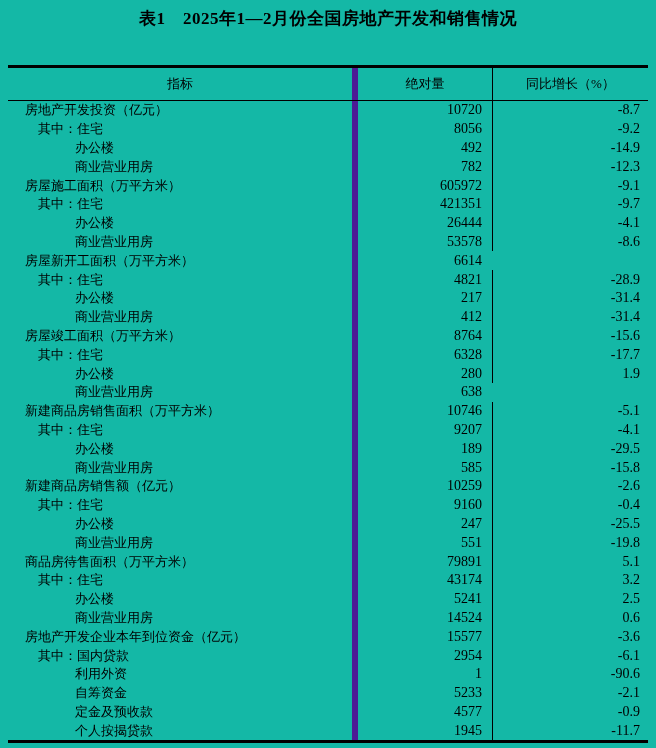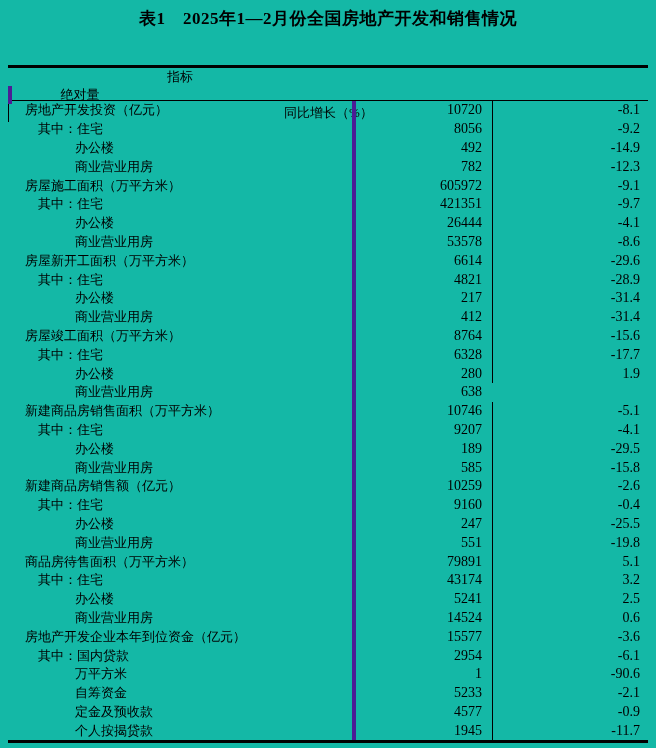--- a/index.html
+++ b/index.html
@@ -33,31 +33,30 @@
     top: 65px;
     width: 640px;
     border-top: 3px solid #000000;
     border-bottom: 3px solid #000000;
     box-sizing: border-box;
   }
   .thead {
     display: flex;
     height: 32px;
     border-bottom: 1px solid #000000;
-    flex-direction: column;
   }
   .hcell {
     display: flex;
     align-items: center;
     justify-content: center;
     font-size: 13px;
     box-sizing: border-box;
   }
   .c1 { width: 344px; box-sizing: border-box; }
-  .c2 { width: 140px; box-sizing: border-box; border-left: 4px solid #4c1d95; }
+  .c2 { width: 140px; box-sizing: border-box; border-left: 6px solid #4c1d95; }
   .c3 { flex: 1;      box-sizing: border-box; border-left: 1px solid #000000; }
   .trow {
     display: flex;
     height: 18.8px;
   }
   .cell {
     display: flex;
     align-items: center;
     overflow: hidden;
     white-space: nowrap;
@@ -85,21 +84,21 @@
   <div class="stat-table">
     <div class="thead">
       <div class="hcell c1">指标</div>
       <div class="hcell c2">绝对量</div>
       <div class="hcell c3">同比增长（%）</div>
     </div>
     <div class="tbody" id="tbody">
   <div class="trow indent-0">
     <div class="cell label c1">房地产开发投资（亿元）</div>
     <div class="cell num c2">10720</div>
-    <div class="cell num c3">-8.1</div>
+    <div class="cell num c3">-8.7</div>
   </div>
 
   <div class="trow indent-1">
     <div class="cell label c1">其中：住宅</div>
     <div class="cell num c2">8056</div>
     <div class="cell num c3">-9.2</div>
   </div>
 
   <div class="trow indent-2">
     <div class="cell label c1">办公楼</div>
@@ -133,21 +132,20 @@
 
   <div class="trow indent-2">
     <div class="cell label c1">商业营业用房</div>
     <div class="cell num c2">53578</div>
     <div class="cell num c3">-8.6</div>
   </div>
 
   <div class="trow indent-0">
     <div class="cell label c1">房屋新开工面积（万平方米）</div>
     <div class="cell num c2">6614</div>
-    <div class="cell num c3">-29.6</div>
   </div>
 
   <div class="trow indent-1">
     <div class="cell label c1">其中：住宅</div>
     <div class="cell num c2">4821</div>
     <div class="cell num c3">-28.9</div>
   </div>
 
   <div class="trow indent-2">
     <div class="cell label c1">办公楼</div>
@@ -262,21 +260,21 @@
     <div class="cell num c3">-3.6</div>
   </div>
 
   <div class="trow indent-1">
     <div class="cell label c1">其中：国内贷款</div>
     <div class="cell num c2">2954</div>
     <div class="cell num c3">-6.1</div>
   </div>
 
   <div class="trow indent-2">
-    <div class="cell label c1">万平方米</div>
+    <div class="cell label c1">利用外资</div>
     <div class="cell num c2">1</div>
     <div class="cell num c3">-90.6</div>
   </div>
 
   <div class="trow indent-2">
     <div class="cell label c1">自筹资金</div>
     <div class="cell num c2">5233</div>
     <div class="cell num c3">-2.1</div>
   </div>
 

